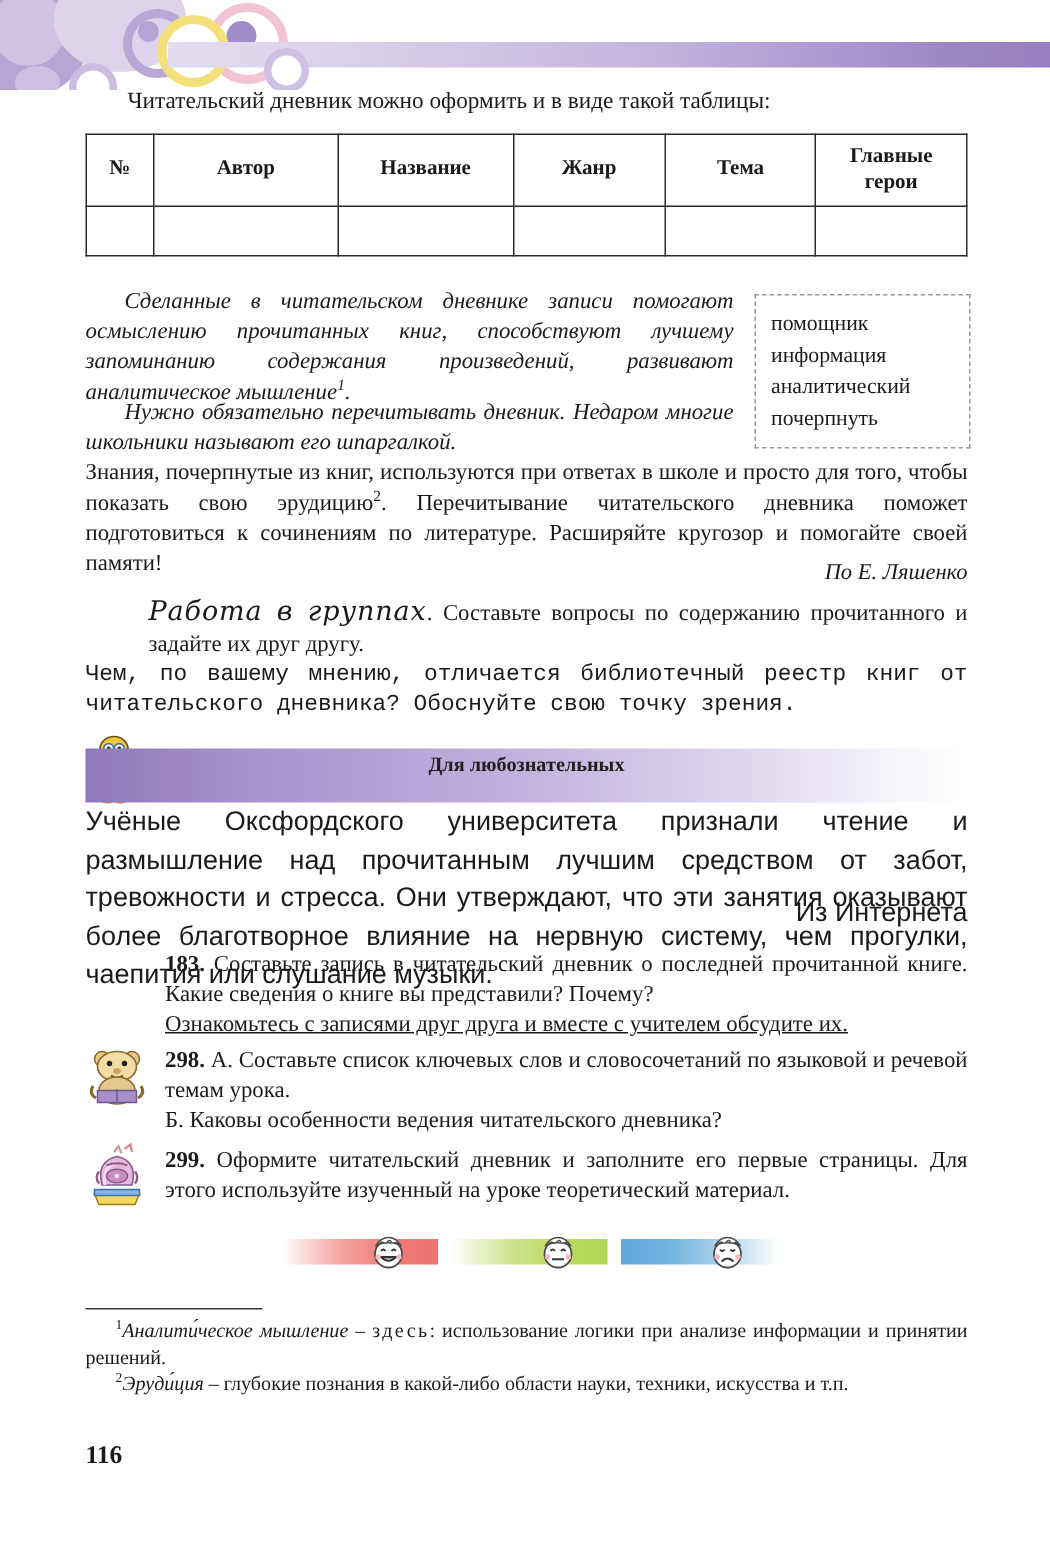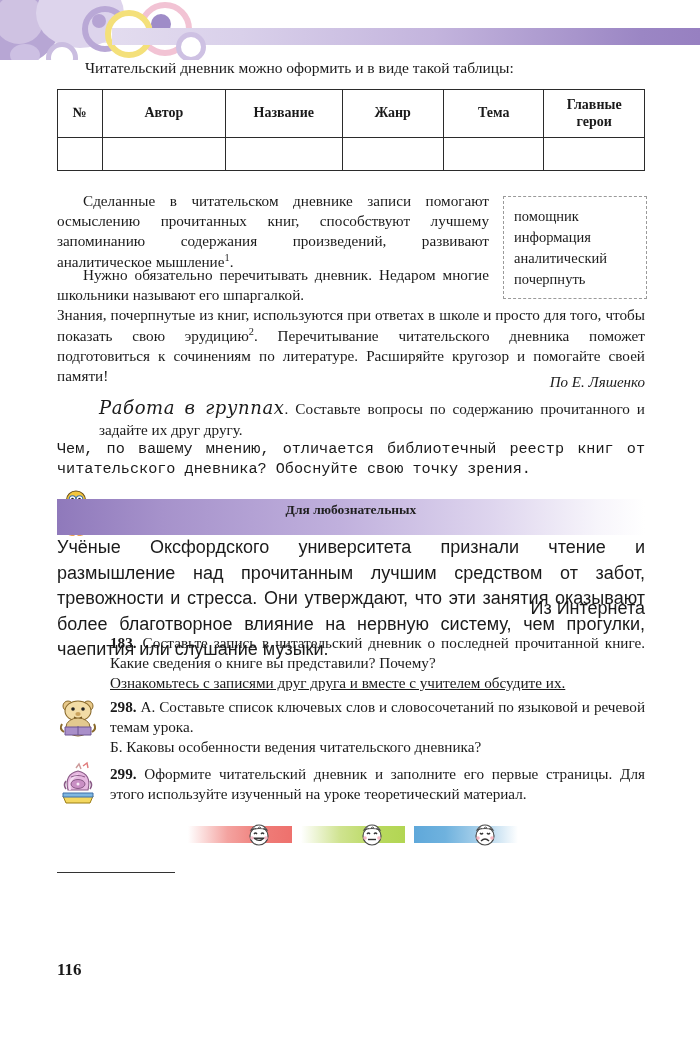--- a/index.html
+++ b/index.html
@@ -169,21 +169,21 @@
     position: absolute;
     left: 57px;
     width: 588px;
     font-size: 15.2px;
     line-height: 1.31;
     text-align: justify;
   }
   .p-narrow {
     width: 432px;
   }
-  .indent { text-indent: 26px; }
+  .indent { text-indent: 26px; font-style: italic; }
   .attribution {
     text-align: right;
     font-style: italic;
     font-size: 15px;
   }
   sup { font-size: 0.68em; vertical-align: super; }
 
   
   .script-head {
     font-family: "DejaVu Serif", serif;
@@ -485,15 +485,21 @@
       <path d="M15 11 q1.5 2 3 0" stroke="#333" stroke-width="1.3" fill="none"></path>
       <path d="M9 19 q4 -4 8 0" stroke="#333" stroke-width="1.4" fill="none"></path>
       <circle cx="6" cy="16" r="1.8" fill="#f6b8c4"></circle>
       <circle cx="20" cy="16" r="1.8" fill="#f6b8c4"></circle>
     </svg>
   </div>
 </div>
 
 <div class="footnote-rule"></div>
 <div class="footnotes">
+  <div class="fn-indent">
+    <sup>1</sup><span class="fn-term">Аналити́ческое мышление</span><span> – </span><span class="spaced">здесь</span><span>: использование логики при анализе информации и принятии решений.</span>
+  </div>
+  <div class="fn-indent">
+    <sup>2</sup><span class="fn-term">Эруди́ция</span><span> – </span><span>глубокие познания в какой-либо области науки, техники, искусства и т.п.</span>
+  </div>
 </div>
 
 <div class="page-number">116</div>
 
 </body></html>

